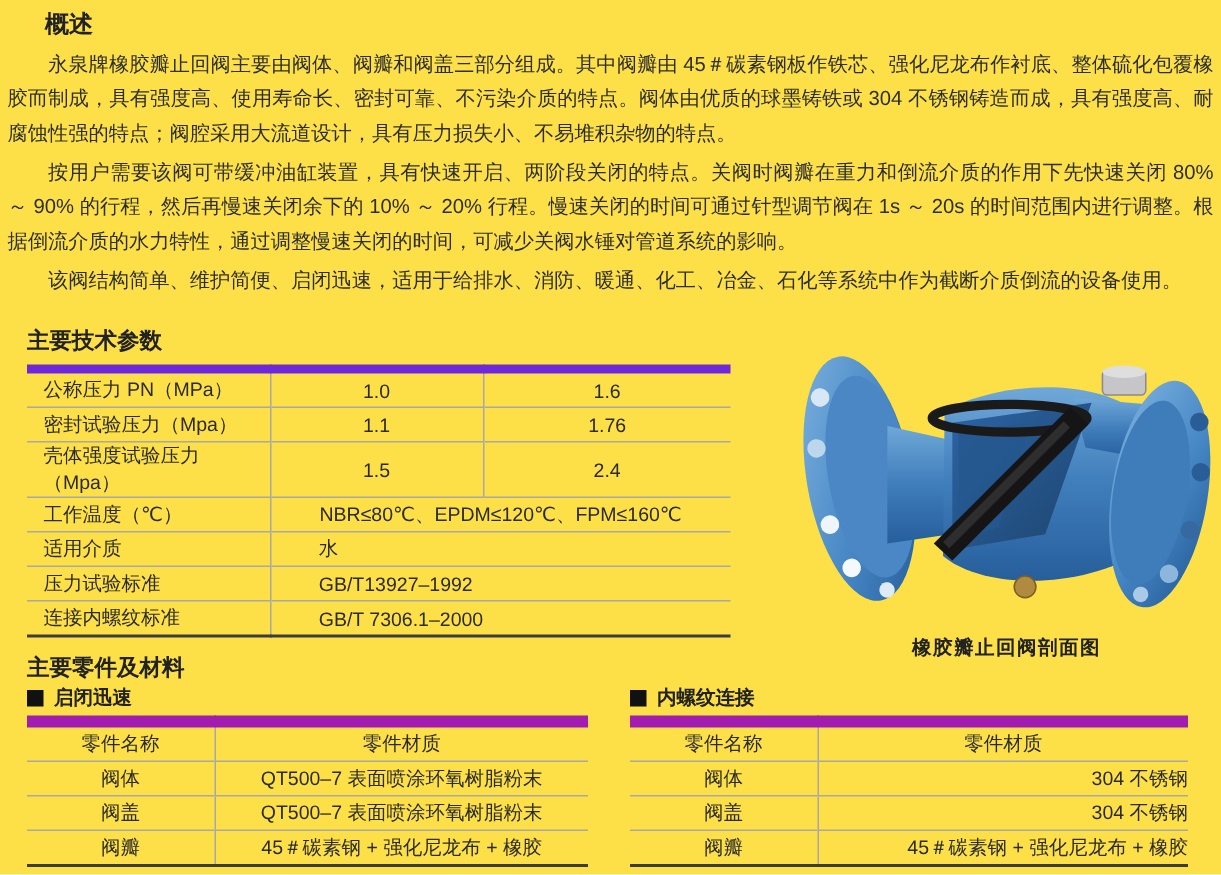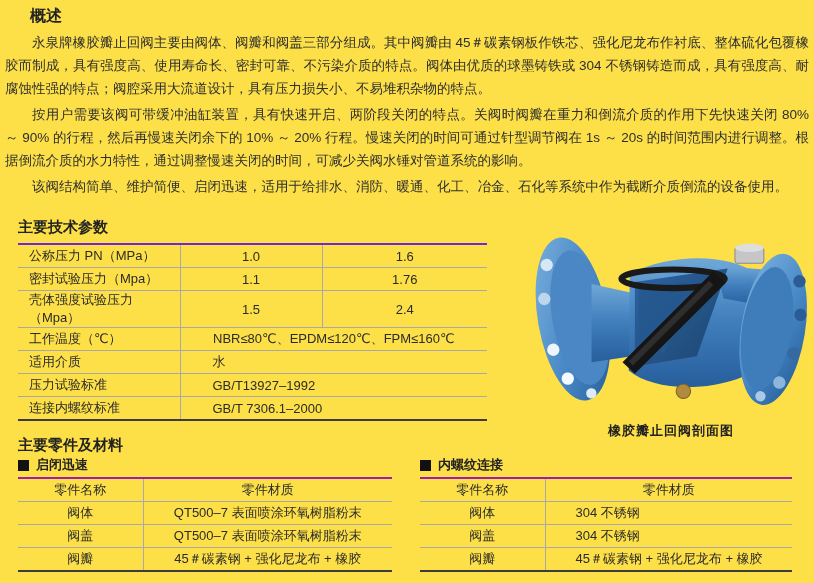--- a/index.html
+++ b/index.html
@@ -6,40 +6,40 @@
   .page{
     position:relative;width:814px;height:583px;background:#fde047;overflow:hidden;
     font-family:"Liberation Sans","DejaVu Sans",sans-serif;color:#2b2b2b;
   }
   .h1{position:absolute;left:30px;top:6px;font-size:16px;font-weight:bold;color:#222;}
   .paras{position:absolute;left:5px;top:31px;width:804px;font-size:13.5px;line-height:23px;text-align:justify;color:#2e2e2e;}
   .paras p{margin:0 0 3px 0;text-indent:27px;}
   .h2-tech{position:absolute;left:18px;top:218px;font-size:15px;font-weight:bold;color:#222;}
   table{border-collapse:collapse;table-layout:fixed;}
   .tech-table{position:absolute;left:18px;top:243px;width:469px;font-size:13px;
-    border-top:2px solid #6d28d9;border-bottom:2px solid #3c3c3c;}
+    border-top:6px solid #6d28d9;border-bottom:2px solid #3c3c3c;}
   .tech-table td{height:22px;padding:0;border-top:1px solid #a8a8a8;vertical-align:middle;}
   .tech-table tr:first-child td{border-top:none;}
   .tech-table td.lbl{padding-left:11px;border-right:1px solid #a8a8a8;text-align:left;}
   .tech-table td.v1{text-align:center;border-right:1px solid #a8a8a8;}
   .tech-table td.v2{text-align:center;}
   .tech-table td.span-c{text-align:center;}
   .tech-table td.span-l{text-align:left;padding-left:32px;}
   .figure{position:absolute;left:528px;top:220px;width:286px;text-align:center;}
   .figure .caption{font-size:13px;font-weight:bold;color:#222;margin-top:2px;letter-spacing:1px;}
   .h2-parts{position:absolute;left:18px;top:436px;font-size:15px;font-weight:bold;color:#222;}
   .sub-label{position:absolute;top:456px;font-size:13px;font-weight:bold;color:#222;display:flex;align-items:center;gap:7px;}
   .sub-label .sq{width:11px;height:11px;background:#111;display:inline-block;}
   .parts-table{position:absolute;top:477px;font-size:13px;
-    border-top:2px solid #a21caf;border-bottom:2px solid #3c3c3c;}
+    border-top:8px solid #a21caf;border-bottom:2px solid #3c3c3c;}
   .parts-table td{height:22px;padding:0;border-top:1px solid #a8a8a8;vertical-align:middle;text-align:center;}
   .parts-table tr:first-child td{border-top:none;}
   .parts-table td.c1{border-right:1px solid #a8a8a8;}
   .parts-table.left-vals td.c2{text-align:center;}
-  .parts-table.right-vals td.c2{text-align:left;padding-left:30px;}
+  .parts-table.right-vals td.c2{text-align:right;padding-left:44px;}
   #flange-table{left:18px;width:374px;}
   #thread-table{left:420px;width:372px;}
 </style>
 </head>
 <body>
 
 <div class="page">
 
   <div class="h1">概述</div>
 

